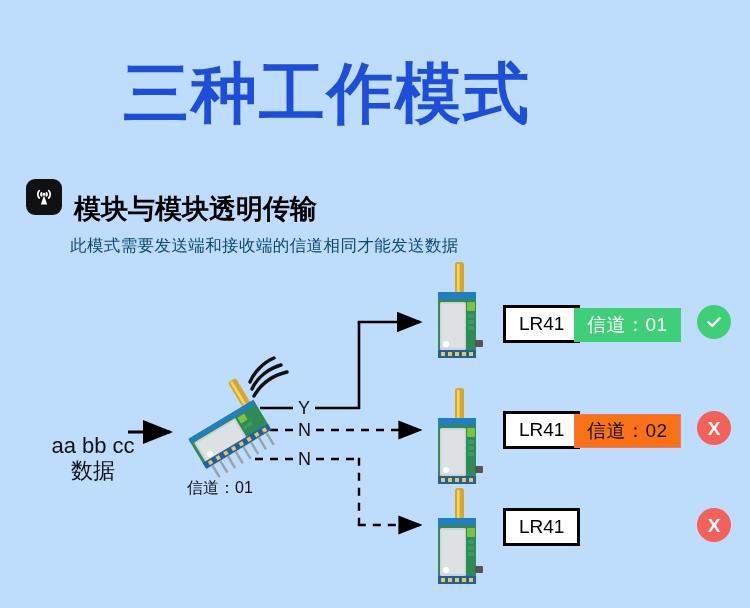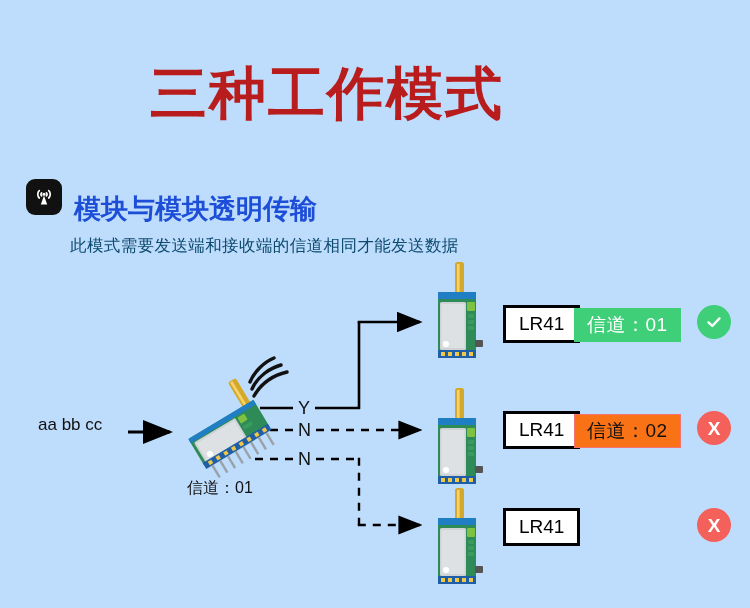--- a/index.html
+++ b/index.html
@@ -20,24 +20,24 @@
     height: 608px;
     background: #bedcfc;
   }
   
   .title {
     position: absolute;
     left: 0;
     top: 58px;
     width: 654px;
     text-align: center;
-    font-size: 57px;
+    font-size: 66px;
     font-weight: bold;
     letter-spacing: 2px;
-    color: #b91c1c;
+    color: #1d4ed8;
     line-height: 70px;
   }
   
   .sec-head {
     position: absolute;
     left: 26px;
     top: 170px;
     display: flex;
     align-items: center;
   }
@@ -48,39 +48,40 @@
     border-radius: 9px;
     display: flex;
     align-items: center;
     justify-content: center;
     flex: 0 0 auto;
   }
   .sec-title {
     margin-left: 12px;
     font-size: 27px;
     font-weight: bold;
-    color: #1d4ed8;
+    color: #000000;
     line-height: 30px;
     margin-top: 24px;
   }
   .sec-sub {
     position: absolute;
     left: 70px;
     top: 235px;
     font-size: 16.5px;
     color: #0c4a6e;
     letter-spacing: 0.4px;
   }
   
   .src-text {
     position: absolute;
     left: 38px;
-    top: 412px;
+    top: 433px;
     width: 110px;
-    font-size: 17px;
+    text-align: center;
+    font-size: 22px;
     color: #111;
     line-height: 25px;
   }
   .tx-channel {
     position: absolute;
     left: 160px;
     top: 478px;
     width: 120px;
     text-align: center;
     font-size: 16px;
@@ -180,20 +181,21 @@
         <circle cx="12" cy="9.3" r="1.5" fill="#ffffff"></circle>
         <path d="M12 10.6 L15.2 19.4 L8.8 19.4 Z" fill="#ffffff"></path>
       </svg>
     </span>
     <span class="sec-title">模块与模块透明传输</span>
   </div>
   <div class="sec-sub">此模式需要发送端和接收端的信道相同才能发送数据</div>
 
   <div class="src-text">
     <div>aa bb cc</div>
+    <div>数据</div>
   </div>
 
   <div class="tx-channel">信道：01</div>
 
   <div class="branch-letter" style="left:298px; top:399px;">Y</div>
   <div class="branch-letter" style="left:298px; top:421px;">N</div>
   <div class="branch-letter" style="left:298px; top:450px;">N</div>
 
   <svg class="overlay">
     <defs>

